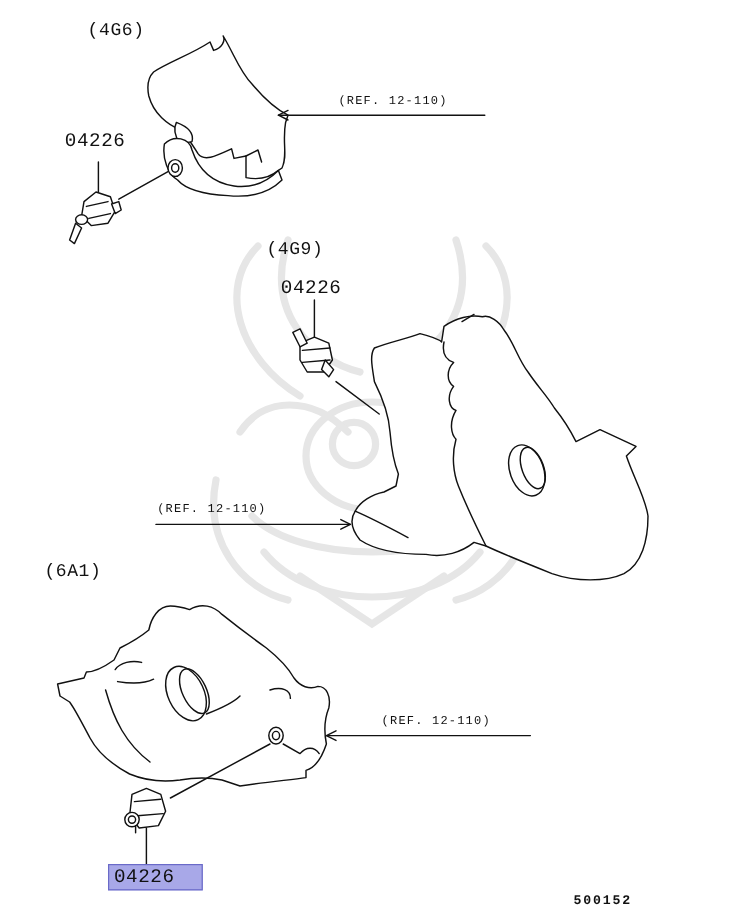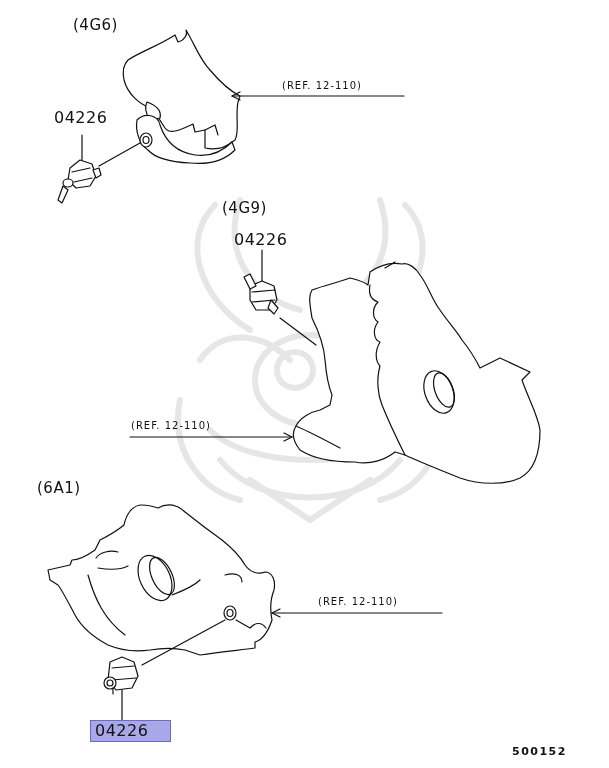--- a/index.html
+++ b/index.html
@@ -1,18 +1,18 @@
 <!DOCTYPE html>
 <html><head>
 <meta charset="utf-8">
 <style>
   html, body { margin: 0; padding: 0; background: #ffffff; }
   body { width: 609px; height: 768px; position: relative; overflow: hidden;
          font-family: "DejaVu Sans", "Liberation Sans", sans-serif; color: #111; }
-  .canvas { position: absolute; left: 0; top: 0; width: 605px; height: 768px; }
+  .canvas { position: absolute; left: 0; top: 0; width: 605px; height: 768px; font-family: Liberation Mono, monospace; }
   .label { position: absolute; font-size: 15px; letter-spacing: 0.5px; color: #111; line-height: 1; white-space: nowrap; }
   .engine-label { font-size: 15px; }
   .part-label { font-size: 16px; }
   .ref-label { font-size: 10px; letter-spacing: 1px; }
   .part-label.highlight { background: #a8a8e8; border: 1px solid #6a6ac8; padding: 2px 22px 2px 4px; color: #111; }
   .figure-number { position: absolute; font-size: 11px; letter-spacing: 1.5px; font-weight: bold; }
   svg { position: absolute; left: 0; top: 0; }
   .ink { fill: none; stroke: #111; stroke-width: 1.2; stroke-linejoin: round; stroke-linecap: round; }
   .inkfill { fill: #fff; stroke: #111; stroke-width: 1.2; stroke-linejoin: round; }
   .wm { fill: none; stroke: #e6e6e6; stroke-width: 6; stroke-linecap: round; }
@@ -112,18 +112,18 @@
   </svg>
 
   <span class="label engine-label" style="left:73px; top:18px;">(4G6)</span>
   <span class="label part-label" style="left:54px; top:110px;">04226</span>
   <span class="label ref-label" style="left:282px; top:81px;">(REF. 12-110)</span>
 
   <span class="label engine-label" style="left:222px; top:201px;text-align:right;">(4G9)</span>
   <span class="label part-label" style="left:234px; top:232px;">04226</span>
   <span class="label ref-label" style="left:131px; top:421px;">(REF. 12-110)</span>
 
-  <span class="label engine-label" style="left:37px; top:481px;">(6A1)</span>
+  <span class="label engine-label" style="left:37px; top:469px;">(6A1)</span>
   <span class="label part-label highlight" style="left:90px; top:720px;">04226</span>
   <span class="label ref-label" style="left:318px; top:597px;">(REF. 12-110)</span>
 
-  <span class="figure-number" style="left:512px; top:745px;">500152</span>
+  <span class="figure-number" style="left:478px; top:745px;">500152</span>
 </div>
 
 </body></html>

